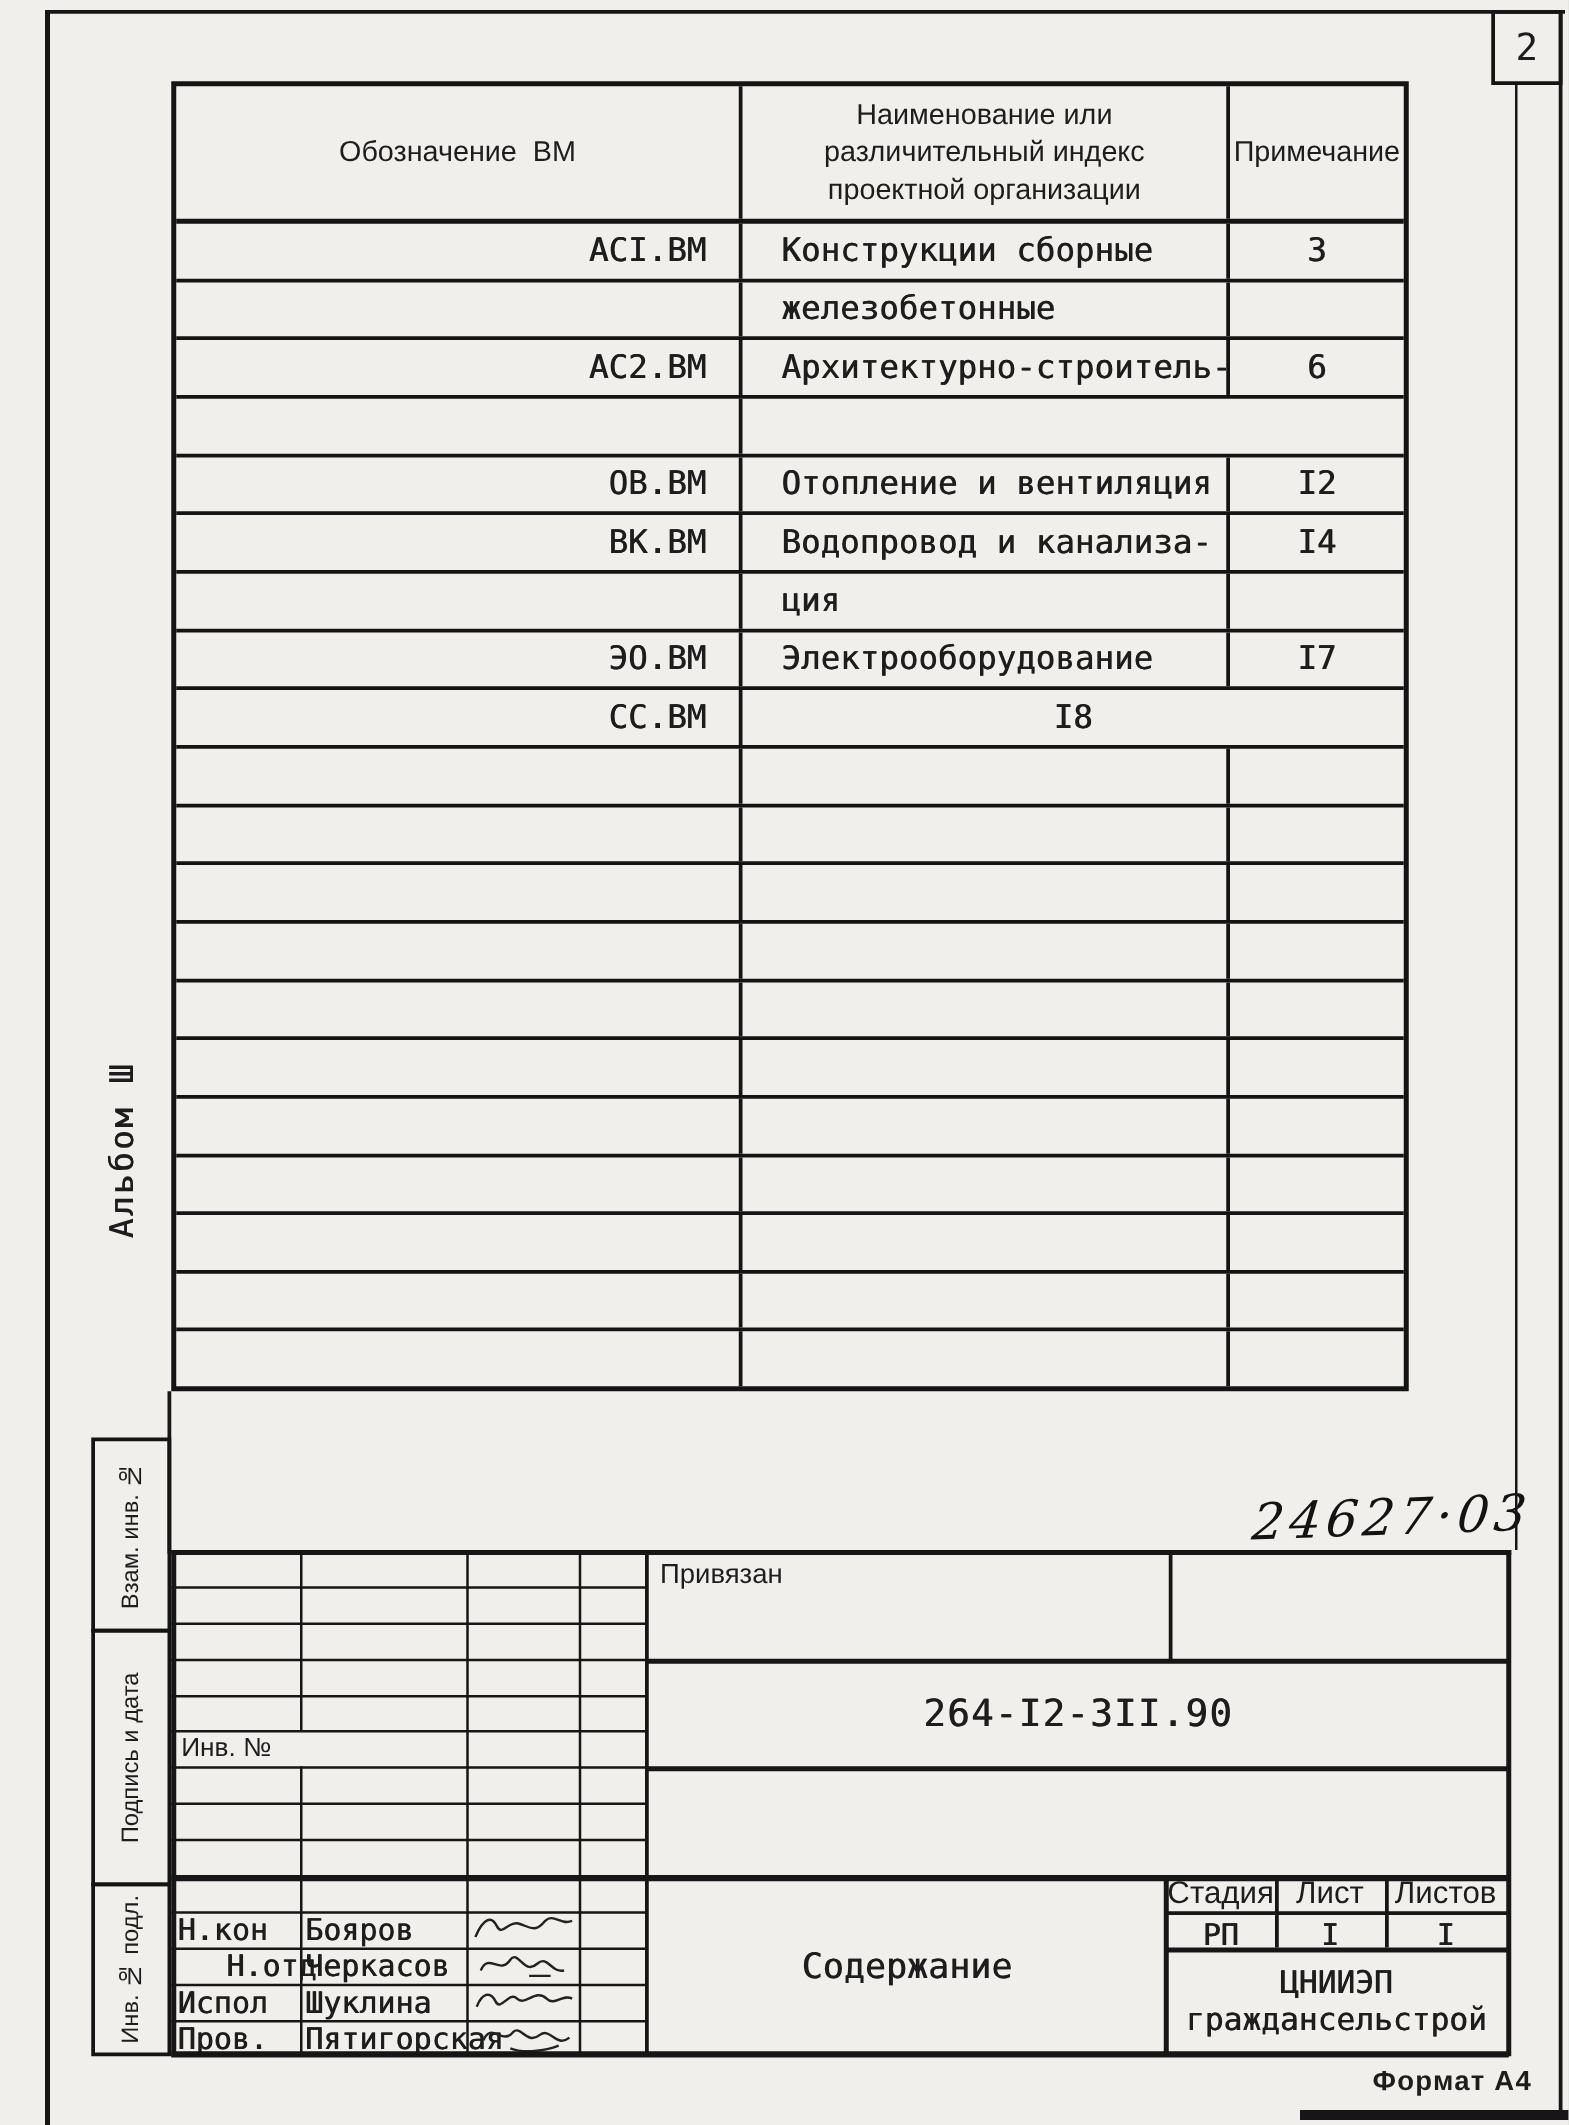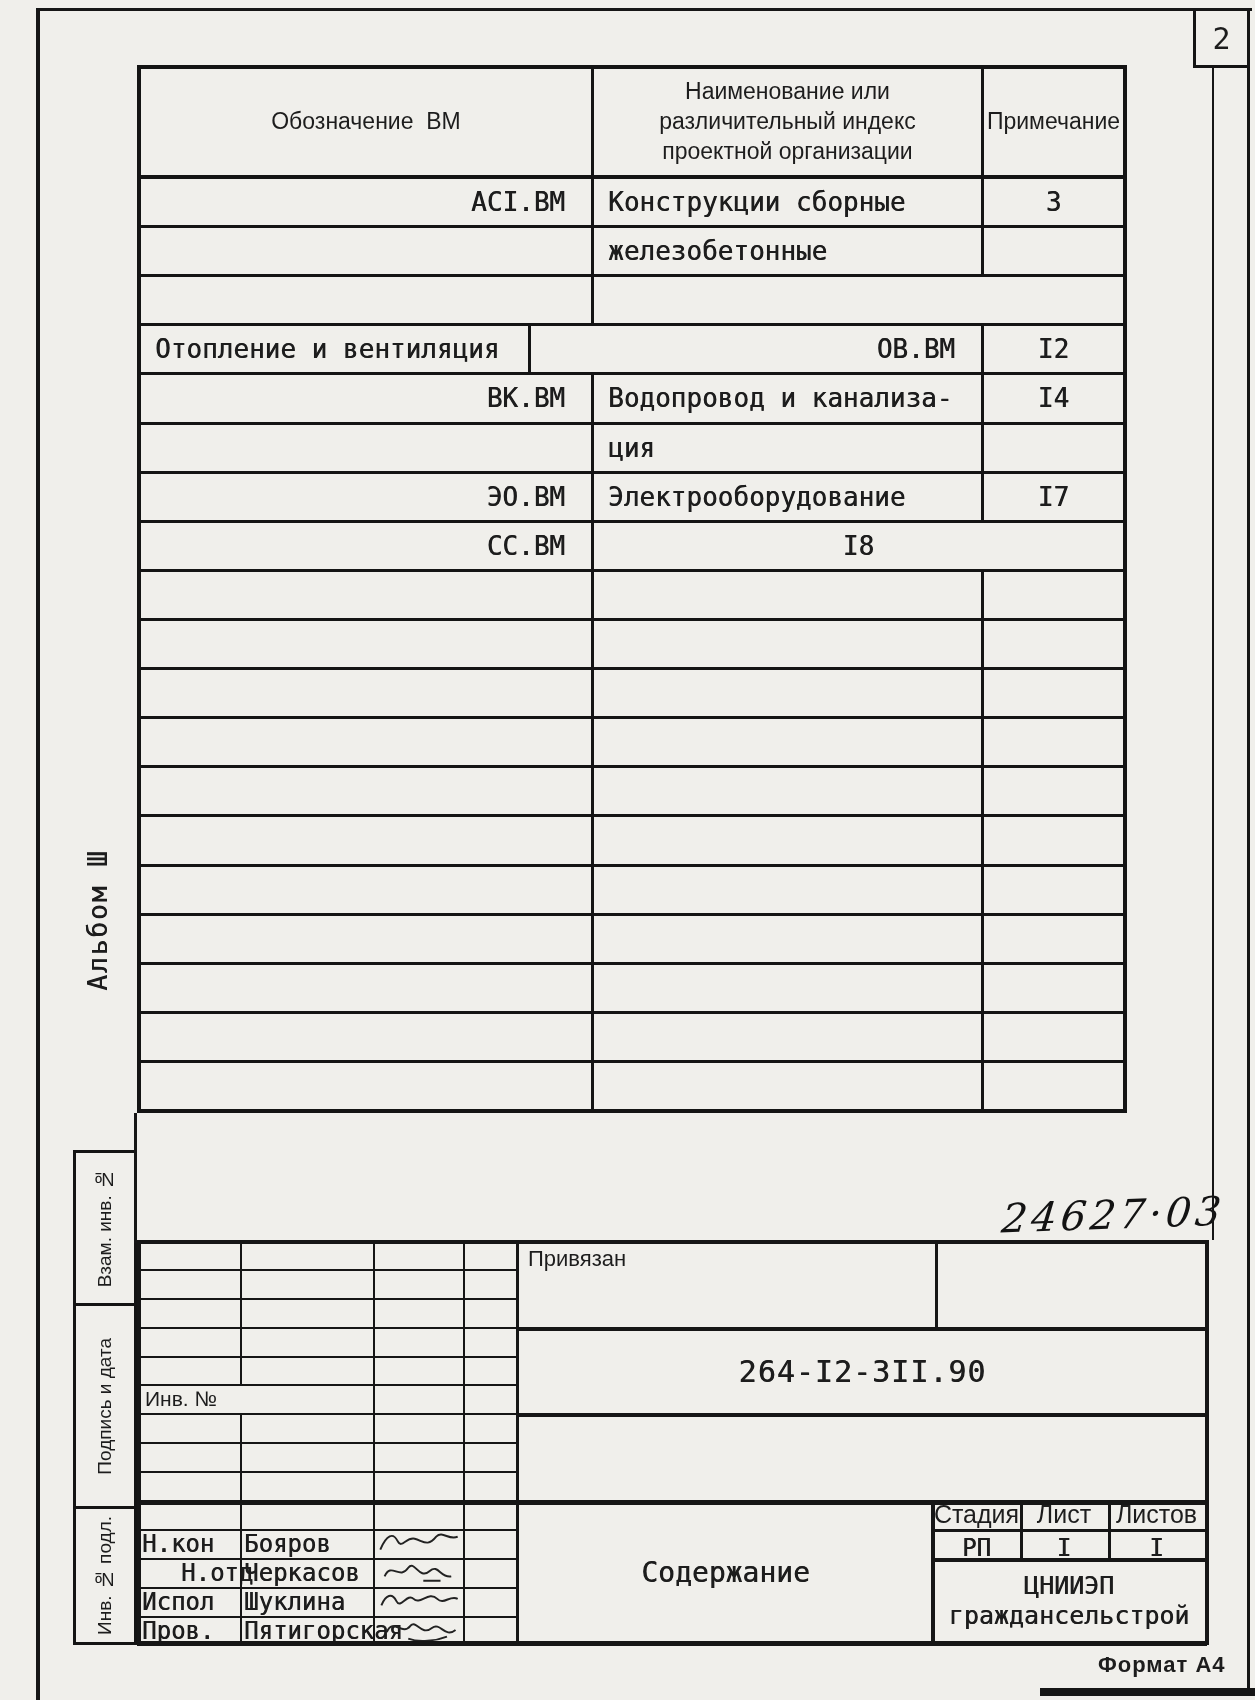--- a/index.html
+++ b/index.html
@@ -21,21 +21,21 @@
       font-family:"Liberation Sans",sans-serif;}
   .th1{width:453px;border-right:3px solid #141414;white-space:pre;}
   .th2{width:390px;border-right:3px solid #141414;}
   .th3{flex:1;border-radius:12px;}
   #table-rows{flex:1;display:flex;flex-direction:column;}
   .trow{flex:1;display:flex;border-bottom:3px solid #141414;}
   .trow:last-child{border-bottom:none;}
   .td{display:flex;align-items:center;font-size:26px;box-sizing:border-box;
       text-shadow:0.5px 0 0 currentColor;}
   .td-code{width:453px;border-right:3px solid #141414;justify-content:flex-end;padding-right:26px;}
-  .td-name{width:390px;border-right:3px solid #141414;padding-left:14px;white-space:nowrap;}
+  .td-name{width:390px;border-right:3px solid #141414;padding-left:31px;white-space:nowrap;}
   .td-note{flex:1;justify-content:center;}
 
   
   .sidebox{position:absolute;left:73px;width:64px;border:3px solid #141414;
     box-sizing:border-box;display:flex;align-items:center;justify-content:center;}
   .vtext{writing-mode:vertical-rl;transform:rotate(180deg);font-size:19px;white-space:nowrap;
     font-family:"Liberation Sans",sans-serif;}
 
   #album{position:absolute;left:-2px;top:902px;width:200px;height:36px;
     transform:rotate(-90deg);display:flex;align-items:center;justify-content:center;
@@ -87,26 +87,31 @@
           <div class="td td-code typed">АСI.ВМ</div>
           <div class="td td-name typed">Конструкции сборные</div>
           <div class="td td-note typed">3</div>
         </div>
         <div class="trow">
           <div class="td td-code typed"></div>
           <div class="td td-name typed">железобетонные</div>
           <div class="td td-note typed"></div>
         </div>
         <div class="trow">
-          <div class="td td-code typed"></div>
-          <div class="td td-note typed"></div>
-        </div>
-        <div class="trow">
+          <div class="td td-code typed">АС2.ВМ</div>
+          <div class="td td-name typed">Архитектурно-строитель-</div>
+          <div class="td td-note typed">6</div>
+        </div>
+        <div class="trow">
+          <div class="td td-code typed"></div>
+          <div class="td td-note typed"></div>
+        </div>
+        <div class="trow">
+          <div class="td td-code typed">ОВ.ВМ</div>
           <div class="td td-name typed">Отопление и вентиляция</div>
-          <div class="td td-code typed">ОВ.ВМ</div>
           <div class="td td-note typed">I2</div>
         </div>
         <div class="trow">
           <div class="td td-code typed">ВК.ВМ</div>
           <div class="td td-name typed">Водопровод и канализа-</div>
           <div class="td td-note typed">I4</div>
         </div>
         <div class="trow">
           <div class="td td-code typed"></div>
           <div class="td td-name typed">ция</div>

